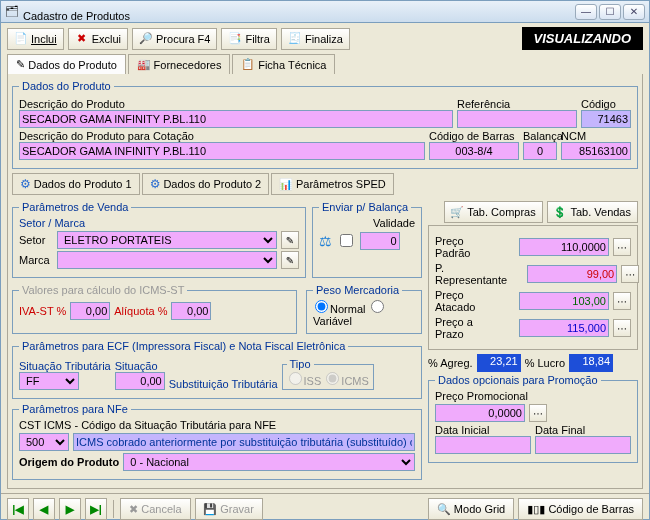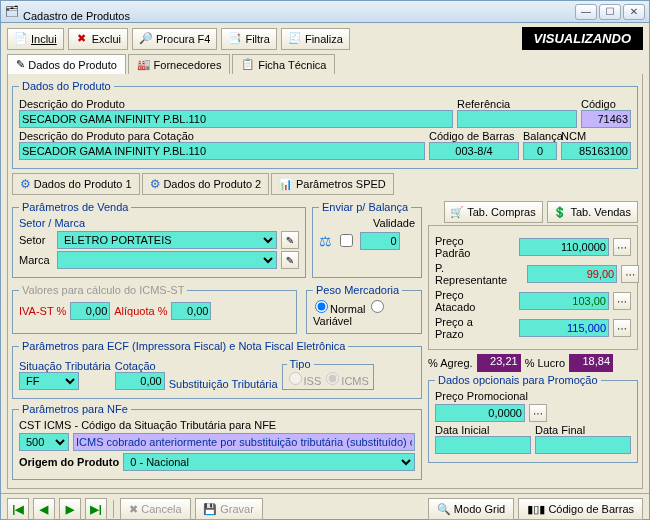--- a/index.html
+++ b/index.html
@@ -18,34 +18,34 @@
 .tab { padding:3px 8px; background:#ece9d8; border:1px solid #aca899; border-bottom:none; display:flex; align-items:center; gap:3px; cursor:pointer; }
 .tab.active { background:#fcfcfc; }
 .content { margin:0 6px 4px 6px; background:#ece9d8; border:1px solid #aca899; border-top:none; padding:4px; }
 fieldset { border:1px solid #7b9ebd; margin:2px 0 4px 0; padding:4px 6px 6px 6px; }
 legend { color:#003399; font-weight:normal; padding:0 3px; }
 .row { display:flex; align-items:center; gap:4px; margin:2px 0; }
 .lbl { color:#000; }
 .lbl-blue { color:#003399; }
 .lbl-red { color:#c00; }
 .lbl-gray { color:#999; }
-input[type=text], select { border:1px solid #7b9ebd; background:#5eead4; height:18px; padding:1px 2px; }
+input[type=text], select { border:1px solid #7b9ebd; background:#f0abfc; height:18px; padding:1px 2px; }
 input[readonly] { background:#c4b5fd; }
 .minibtn { width:18px; height:18px; border:1px solid #aca899; background:linear-gradient(#fff,#ece9d8); display:inline-flex; align-items:center; justify-content:center; cursor:pointer; font-size:10px; }
 .subtabs { display:flex; gap:2px; margin:4px 0; }
 .subtab { padding:3px 7px; background:#ece9d8; border:1px solid #aca899; display:flex; align-items:center; gap:3px; cursor:pointer; }
 .twocol { display:flex; gap:6px; }
 .leftcol { flex:1; }
 .rightcol { width:210px; }
 .priceRow { display:flex; align-items:center; justify-content:space-between; margin:3px 0; }
 .priceInput { width:90px; text-align:right;margin-left:20px; }
 .priceInput.red { color:#c00; }
 .priceInput.green { color:#060; }
 .priceInput.blue { color:#00c; }
-.metricBox { width:44px; height:18px; background:#701a75; color:#fff; text-align:right; padding:1px 3px; display:inline-block; }
+.metricBox { width:44px; height:18px; background:#1d4ed8; color:#fff; text-align:right; padding:1px 3px; display:inline-block; }
 .footer { display:flex; align-items:center; padding:4px 6px; gap:4px; border-top:1px solid #aca899; }
 .navbtn { width:22px; height:22px; border:1px solid #aca899; background:linear-gradient(#fff,#ece9d8); display:inline-flex; align-items:center; justify-content:center; cursor:pointer; color:#080; font-weight:bold; }
 .fbtn { height:22px; padding:2px 8px; border:1px solid #aca899; background:linear-gradient(#fff,#ece9d8); display:inline-flex; align-items:center; gap:3px; cursor:pointer; }
 .disabled { color:#999; }
 .radio { margin:0 2px; }
 .sep { width:1px; height:18px; background:#aca899; margin:0 2px; }
 .gear { color:#2a6dd1; font-size:12px; }
 .scale-ico { color:#1c7ed6; font-size:14px; }
 </style>
 </head>
@@ -200,21 +200,21 @@
         </div>
 
         <fieldset>
           <legend>Parâmetros para ECF (Impressora Fiscal) e Nota Fiscal Eletrônica</legend>
           <div class="row" style="align-items:flex-end">
             <div>
               <div class="lbl-blue">Situação Tributária</div>
               <select style="width:60px"><option>FF</option></select>
             </div>
             <div>
-              <div class="lbl-blue">Cotação</div>
+              <div class="lbl-blue">Situação</div>
               <input type="text" style="width: 50px; text-align: right;" value="0,00">
             </div>
             <span class="lbl-blue">Substituição Tributária</span>
             <fieldset style="padding:2px 4px;margin:0">
               <legend>Tipo</legend>
               <label class="lbl-gray"><input type="radio" class="radio" name="tipo" disabled="" style=""><span>ISS</span></label>
               <label class="lbl-gray"><input type="radio" class="radio" name="tipo" checked="" disabled="" style=""><span>ICMS</span></label>
             </fieldset>
           </div>
         </fieldset>

